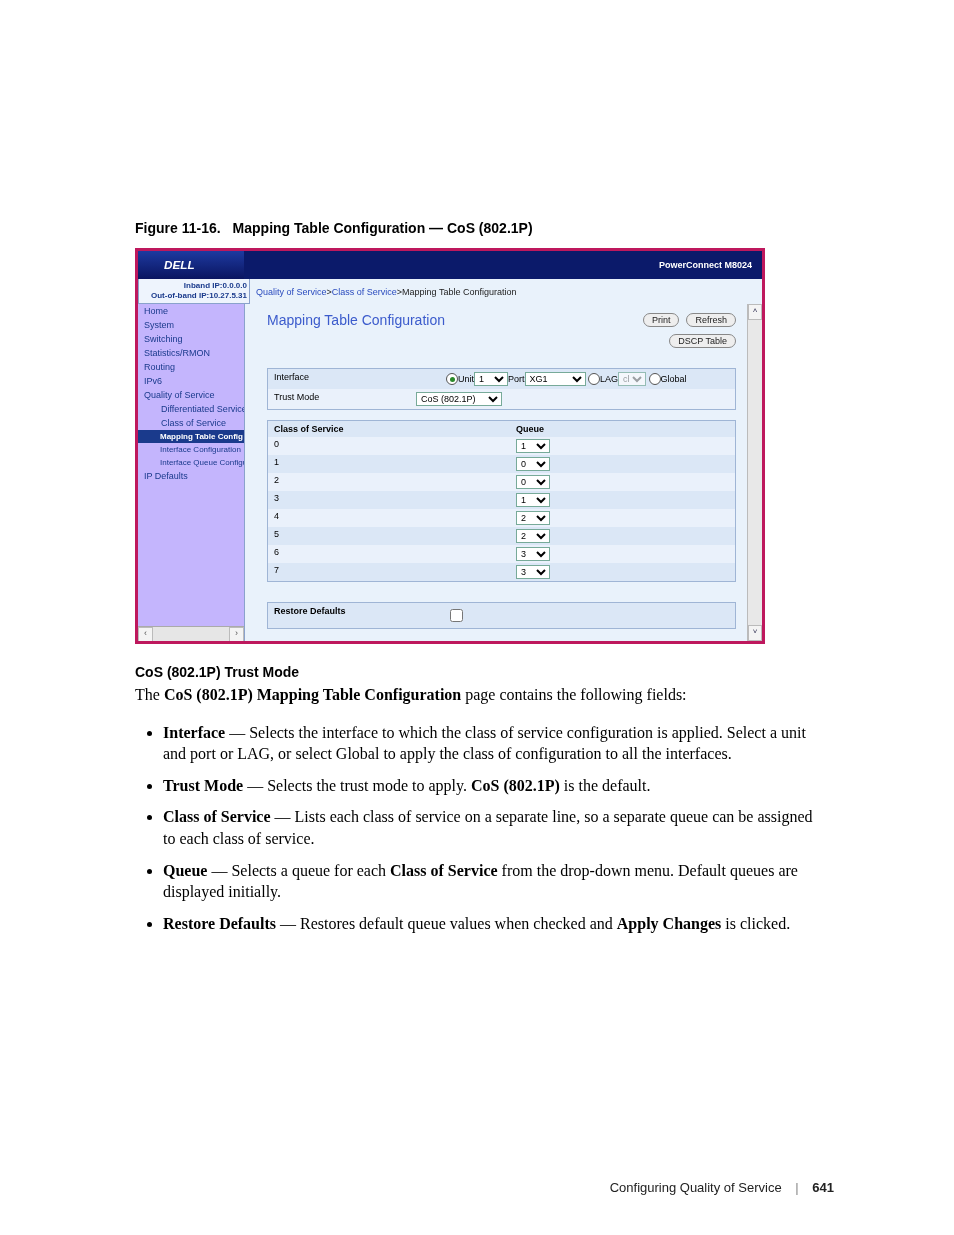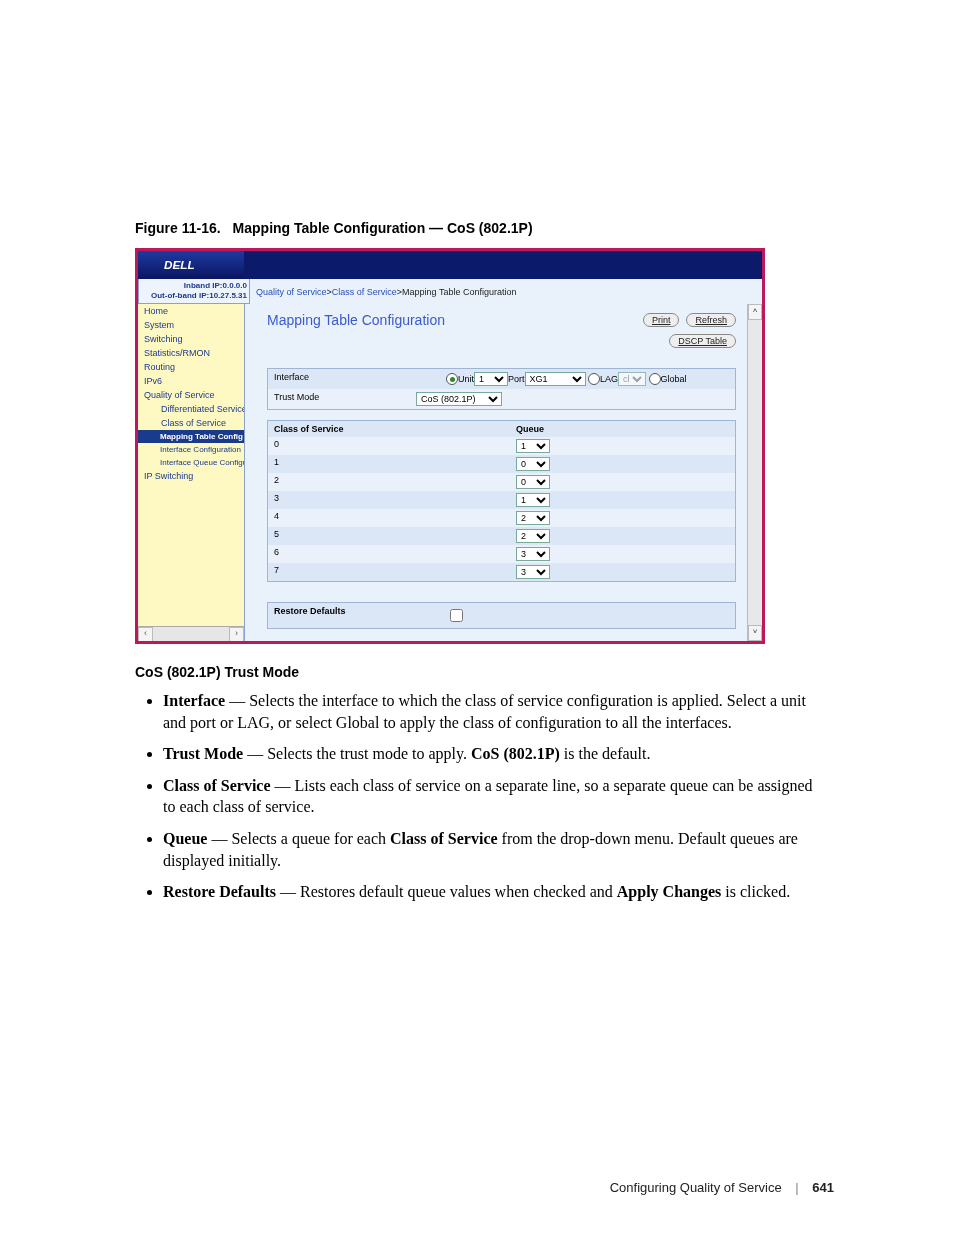--- a/index.html
+++ b/index.html
@@ -21,35 +21,35 @@
   .shot{width:624px;height:390px;border:3px solid #be185d;display:flex;flex-direction:column;background:var(--dell-bg);font:11px Arial,Helvetica,sans-serif;color:#000;overflow:hidden}
   .shot .topbar{height:28px;background:var(--dell-dark);display:flex;align-items:stretch}
   .shot .logo{width:106px;background:linear-gradient(#1e3aa0,#0a1560);display:flex;align-items:center;justify-content:center}
   .shot .logo svg{width:54px;height:18px}
   .shot .prodcell{flex:1;display:flex;align-items:center;justify-content:flex-end;padding-right:10px;color:#fff;font-weight:700;font-size:9px}
   .shot .iprow{display:flex;height:25px}
   .shot .ipbox{width:106px;border:1px solid #8aa2cc;border-top:0;background:#eef4fd;font-size:8px;line-height:10px;color:var(--dell-navy);text-align:right;padding:2px 2px;font-weight:700}
   .shot .crumbs{flex:1;display:flex;align-items:center;padding-left:6px;font-size:9px;color:#222}
   .shot .crumbs a{color:#2a4bbe;text-decoration:none}
   .shot .body{flex:1;display:flex;min-height:0}
-  .shot .nav{width:106px;border-right:1px solid #8aa2cc;background:#fef9c3;font-size:9px;color:var(--dell-navy);overflow:hidden;position:relative}
+  .shot .nav{width:106px;border-right:1px solid #8aa2cc;background:#c4b5fd;font-size:9px;color:var(--dell-navy);overflow:hidden;position:relative}
   .shot .nav .item{padding:2px 2px 2px 6px;white-space:nowrap}
   .shot .nav .ind1{padding-left:23px}
   .shot .nav .ind2{padding-left:22px;font-size:8px}
   .shot .nav .sel{background:var(--dell-navy);color:#fff;font-weight:700}
   .shot .nav .hscroll{position:absolute;left:0;right:0;bottom:0;height:14px;background:#e6e6e6;border-top:1px solid #aaa;display:flex;align-items:center;justify-content:space-between;font-size:9px;color:#555}
   .shot .nav .hscroll span{width:13px;height:13px;background:#f4f4f4;border:1px solid #bbb;text-align:center;line-height:11px}
 
   .shot .main{flex:1;position:relative;overflow:hidden}
   .shot .vsb{position:absolute;top:0;bottom:0;right:0;width:14px;background:#e8e8e8;border-left:1px solid #bbb;display:flex;flex-direction:column;justify-content:space-between}
   .shot .vsb .btn{height:14px;background:#f4f4f4;border:1px solid #bbb;font-size:8px;color:#335;text-align:center;line-height:12px}
   .shot .maininner{position:absolute;left:0;right:14px;top:0;bottom:0;padding:8px 12px 4px 22px;display:flex;flex-direction:column}
   .shot .titlebar{display:flex;align-items:center;justify-content:space-between}
   .shot .title{color:var(--dell-blue);font-size:14px}
-  .shot .pill{display:inline-block;border:1px solid #888;border-radius:10px;background:#eee;padding:1px 8px;font-size:9px;text-decoration:underline;color:#222;margin-left:4px}
+  .shot .pill{display:inline-block;border:1px solid #888;border-radius:10px;background:#eee;padding:1px 8px;font-size:9px;color:#222;margin-left:4px}
   .shot .pill-row2{text-align:right;margin-top:6px}
 
   .shot .panel{border:1px solid var(--border);margin-top:20px}
   .shot .prow{display:flex;font-size:9px}
   .shot .prow>div{padding:3px 6px}
   .shot .prow .lab{width:130px}
   .shot .prow .val{flex:1;display:flex;align-items:center;gap:0}
   .shot .ra{background:var(--row-a)}
   .shot .rb{background:var(--row-b)}
   .shot select{font-size:9px;border:1px solid #7a9;background:#fff;height:14px}
@@ -89,20 +89,21 @@
     <span class="num">Figure 11-16.</span><span>Mapping Table Configuration — CoS (802.1P)</span>
   </div>
 
   <div class="shot">
     <div class="topbar">
       <div class="logo">
         <svg viewBox="0 0 120 32">
             <text x="0" y="24" fill="#fff" font-family="Arial Black, Arial" font-weight="900" font-size="26" font-style="italic">DELL</text>
           </svg>
       </div>
+      <div class="prodcell">PowerConnect M8024</div>
     </div>
 
     <div class="iprow">
       <div class="ipbox">
         <div>Inband IP:0.0.0.0</div>
         <div>Out-of-band IP:10.27.5.31</div>
       </div>
       <div class="crumbs">
         <a href="#">Quality of Service</a>
         <span> &gt; </span>
@@ -120,21 +121,21 @@
             <div class="item ">Switching</div>
             <div class="item ">Statistics/RMON</div>
             <div class="item ">Routing</div>
             <div class="item ">IPv6</div>
             <div class="item ">Quality of Service</div>
             <div class="item ind1">Differentiated Services</div>
             <div class="item ind1">Class of Service</div>
             <div class="item ind2 sel">Mapping Table Config</div>
             <div class="item ind2">Interface Configuration</div>
             <div class="item ind2">Interface Queue Configu</div>
-            <div class="item ">IP Switching</div>
+            <div class="item ">IP Defaults</div>
           </div>
         <div class="hscroll">
           <span>‹</span>
           <span>›</span>
         </div>
       </div>
 
       <div class="main">
         <div class="vsb">
           <div class="btn">˄</div>
@@ -224,20 +225,23 @@
             <div class="lab">Restore Defaults</div>
             <div class="val"><input type="checkbox" style=""></div>
           </div>
 
         </div>
       </div>
     </div>
   </div>
 
   <div class="subhead">CoS (802.1P) Trust Mode</div>
+  <p class="para">
+    <span>The </span><span class="b">CoS (802.1P) Mapping Table Configuration</span><span> page contains the following fields:</span>
+  </p>
 
   <ul class="fields" id="fields-list">
       <li><span class="b">Interface</span> — Selects the interface to which the class of service configuration is applied. Select a unit and port or LAG, or select Global to apply the class of configuration to all the interfaces.</li>
       <li><span class="b">Trust Mode</span> — Selects the trust mode to apply. <span class="b">CoS (802.1P)</span> is the default.</li>
       <li><span class="b">Class of Service</span> — Lists each class of service on a separate line, so a separate queue can be assigned to each class of service.</li>
       <li><span class="b">Queue</span> — Selects a queue for each <span class="b">Class of Service</span> from the drop-down menu. Default queues are displayed initially.</li>
       <li><span class="b">Restore Defaults</span> — Restores default queue values when checked and <span class="b">Apply Changes</span> is clicked.</li>
     </ul>
 
   <div class="footer">

